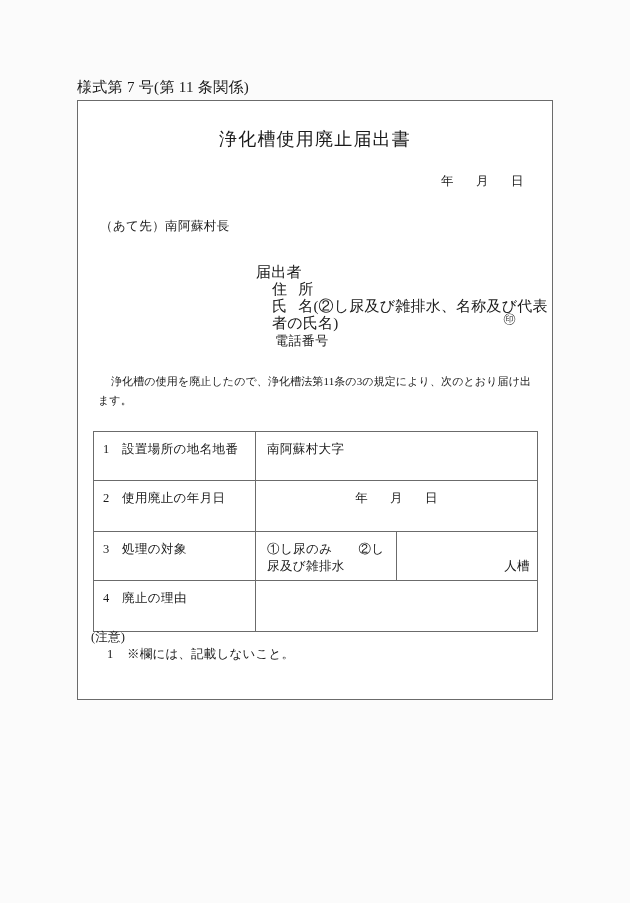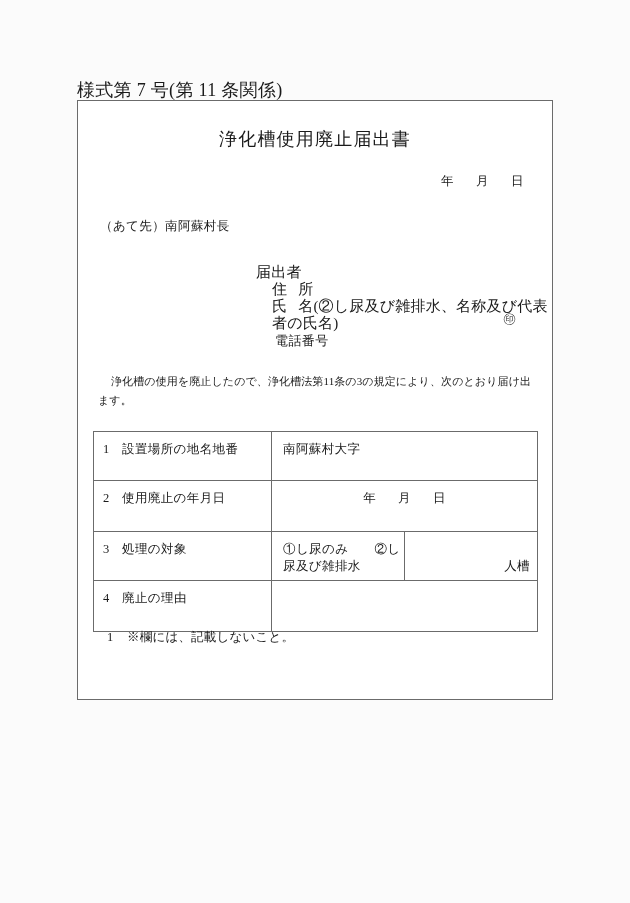--- a/index.html
+++ b/index.html
@@ -21,21 +21,21 @@
     top: 0;
     width: 630px;
     height: 903px;
   }
 
   
   .form-no {
     position: absolute;
     left: 77px;
     top: 78px;
-    font-size: 18px;
+    font-size: 15px;
     letter-spacing: 0.3px;
     white-space: nowrap;
   }
 
   
   .frame {
     position: absolute;
     left: 77px;
     top: 100px;
     width: 476px;
@@ -120,21 +120,21 @@
     font-size: 12.5px;
   }
   .tbl td {
     border: 1px solid #6b6b6b;
     padding: 0;
     vertical-align: top;
   }
   .tbl td.label {
     width: 152px;
     height: 36px;
-    padding: 9px 16px 0 9px;
+    padding: 9px 0 0 9px;
     letter-spacing: 0.4px;
     white-space: nowrap;
   }
   .tbl td.label .num { display: inline-block; width: 19px; }
   .tbl td.value {
     padding: 9px 0 3px 11px;
     letter-spacing: 0.4px;
   }
   .tbl td.value.center {
     padding-left: 0;
@@ -215,17 +215,18 @@
             </td>
         </tr>
         <tr class="r4">
           <td class="label"><span class="num">4</span><span>廃止の理由</span></td>
           <td class="value" colspan="2"></td>
         </tr>
       </tbody>
     </table>
 
     <div class="notes">
+      <div>(注意)</div>
       <div class="note-row"><span class="n">1</span><span>※欄には、記載しないこと。</span></div>
     </div>
 
   </div>
 </div>
 
 </body></html>

